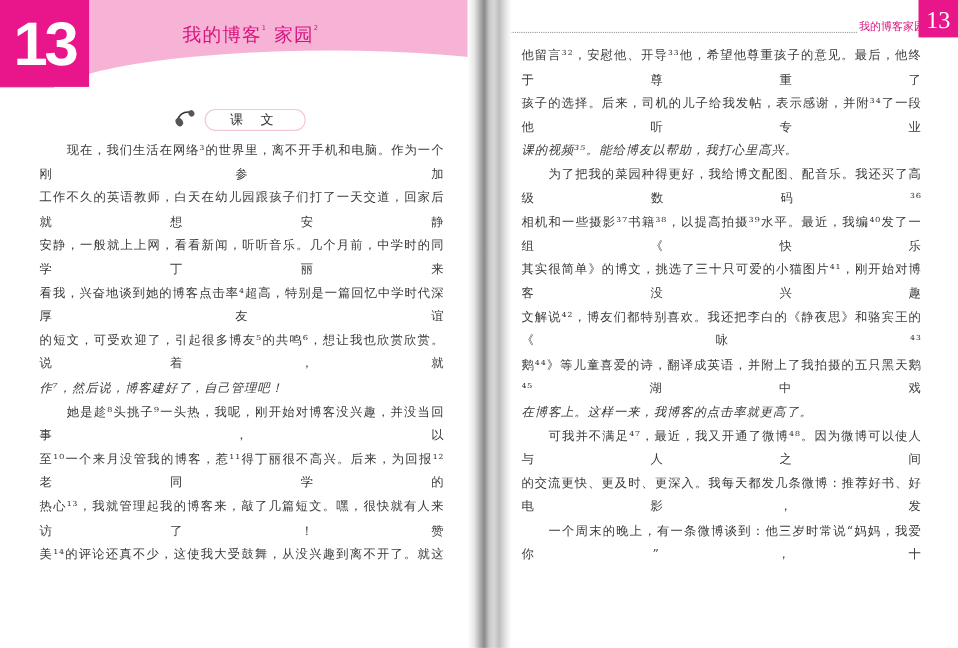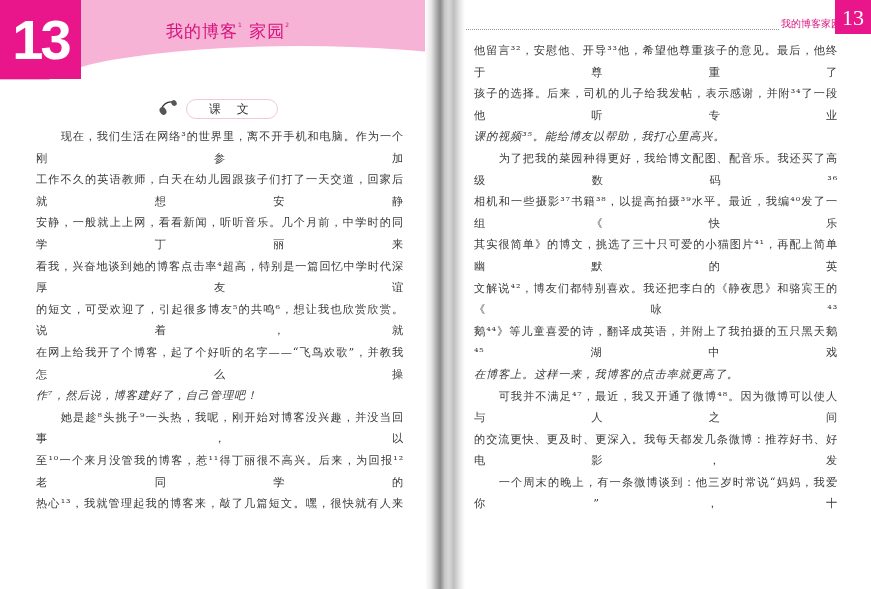--- a/index.html
+++ b/index.html
@@ -51,42 +51,41 @@
         </svg>
     </span>
     <span class="section-pill">课 文</span>
   </div>
   <div class="text" id="left-text" style="left:36px; top:126px; width:368px;">
       <p class="ind">现在，我们生活在网络³的世界里，离不开手机和电脑。作为一个刚参加</p>
       <p>工作不久的英语教师，白天在幼儿园跟孩子们打了一天交道，回家后就想安静</p>
       <p>安静，一般就上上网，看看新闻，听听音乐。几个月前，中学时的同学丁丽来</p>
       <p>看我，兴奋地谈到她的博客点击率⁴超高，特别是一篇回忆中学时代深厚友谊</p>
       <p>的短文，可受欢迎了，引起很多博友⁵的共鸣⁶，想让我也欣赏欣赏。说着，就</p>
-      <p>在网上给我开了个博客，起了个好听的名字——“飞鸟欢歌”，并教我怎么操</p>
       <p class="last">作⁷，然后说，博客建好了，自己管理吧！</p>
       <p class="ind">她是趁⁸头挑子⁹一头热，我呢，刚开始对博客没兴趣，并没当回事，以</p>
       <p>至¹⁰一个来月没管我的博客，惹¹¹得丁丽很不高兴。后来，为回报¹²老同学的</p>
       <p>热心¹³，我就管理起我的博客来，敲了几篇短文。嘿，很快就有人来访了！赞</p>
       <p>美¹⁴的评论还真不少，这使我大受鼓舞，从没兴趣到离不开了。就这样，我常</p>
       <p>常鼠标¹⁵一点，键盘¹⁶一敲，国内国外，男女老少，你来我往，与博友们或博</p>
     </div>
   <div class="page-num" style="left:28px; top:569px;">178</div>
 </div>
 
 <div class="page page-right">
   <div class="r-dots"></div>
   <div class="r-title">我的博客家园</div>
   <div class="r-box">13</div>
   <div class="text" id="right-text" style="left:28px; top:40px; width:364px;">
       <p>他留言³²，安慰他、开导³³他，希望他尊重孩子的意见。最后，他终于尊重了</p>
       <p>孩子的选择。后来，司机的儿子给我发帖，表示感谢，并附³⁴了一段他听专业</p>
       <p class="last">课的视频³⁵。能给博友以帮助，我打心里高兴。</p>
       <p class="ind">为了把我的菜园种得更好，我给博文配图、配音乐。我还买了高级数码³⁶</p>
       <p>相机和一些摄影³⁷书籍³⁸，以提高拍摄³⁹水平。最近，我编⁴⁰发了一组《快乐</p>
-      <p>其实很简单》的博文，挑选了三十只可爱的小猫图片⁴¹，再配上简单幽默的英</p>
+      <p>其实很简单》的博文，挑选了三十只可爱的小猫图片⁴¹，刚开始对博客没兴趣</p>
       <p>文解说⁴²，博友们都特别喜欢。我还把李白的《静夜思》和骆宾王的《咏⁴³</p>
       <p>鹅⁴⁴》等儿童喜爱的诗，翻译成英语，并附上了我拍摄的五只黑天鹅⁴⁵湖中戏</p>
       <p class="last">在博客上。这样一来，我博客的点击率就更高了。</p>
       <p class="ind">可我并不满足⁴⁷，最近，我又开通了微博⁴⁸。因为微博可以使人与人之间</p>
       <p>的交流更快、更及时、更深入。我每天都发几条微博：推荐好书、好电影，发</p>
       <p class="ind">一个周末的晚上，有一条微博谈到：他三岁时常说“妈妈，我爱你”，十</p>
     </div>
   <div class="page-num" style="left:368px; top:564px;">179</div>
 </div>
 

